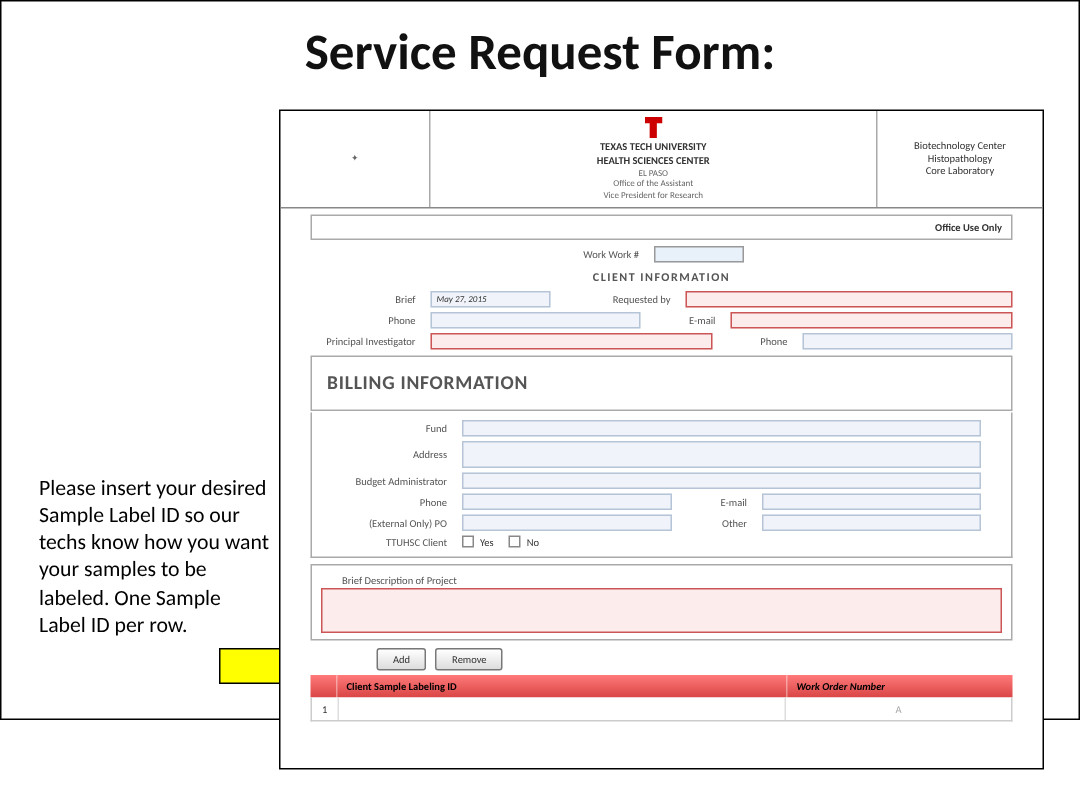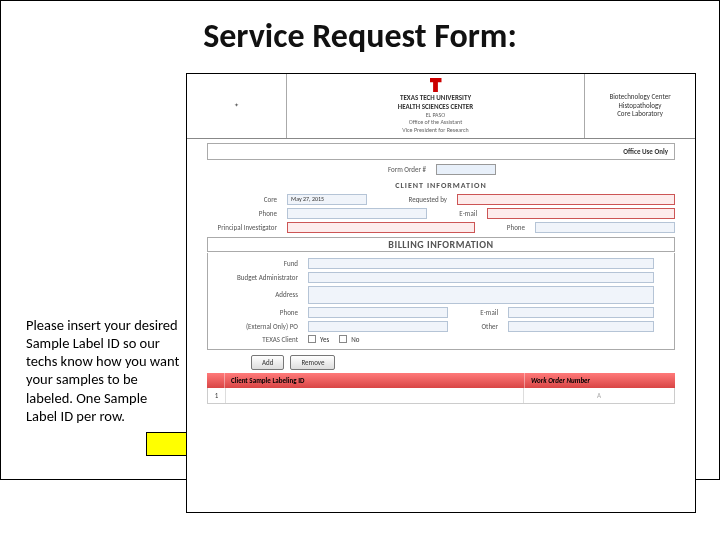--- a/index.html
+++ b/index.html
@@ -141,30 +141,31 @@
     color: #555;
     text-align: right;
     min-width: 70px;
   }
   .lbl.sm { min-width: 40px; }
   .fld {
     height: 11px;
     border: 1px solid #b5c4d6;
     background: #f0f4fa;
     flex: 1;
+    font-style: italic;
   }
   .fld.req { border: 1px solid #c55; background: #fdecec; }
   .fld.date { flex: 0 0 80px; }
   .fld.med { flex: 0 0 140px; }
   .billing-title, .client-title {
     margin: 3px 20px 1px;
     border: 1px solid #aaa;
-    text-align: center;
-    padding: 0;
-    font-size: 10px;
+    text-align: left;
+    padding: 10px;
+    font-size: 13px;
     font-weight: 700;
     letter-spacing: 0.5px;
     color: #555;
   }
   .billing-body, .desc-body {
     margin: 0 20px;
     border: 1px solid #aaa;
     border-top: none;
     padding: 3px 0 4px;
   }
@@ -254,28 +255,28 @@
           <div>Biotechnology Center</div>
           <div>Histopathology</div>
           <div>Core Laboratory</div>
         </div>
       </div>
 
       <div class="office-use">
         <div style="flex:1;text-align:right;font-weight:600">Office Use Only</div>
       </div>
       <div class="row" style="justify-content:center;">
-        <span class="lbl sm">Form Order #</span>
+        <span class="lbl sm">Work Work #</span>
         <div class="wo-field"></div>
       </div>
 
       <div class="section-title">CLIENT INFORMATION</div>
 
       <div class="row">
-        <span class="lbl">Core</span>
+        <span class="lbl">Brief</span>
         <div class="fld date" style="display:flex;align-items:center;padding:0 3px;font-size:6px;">May 27, 2015</div>
         <span class="lbl">Requested by</span>
         <div class="fld req"></div>
       </div>
       <div class="row">
         <span class="lbl">Phone</span>
         <div class="fld med"></div>
         <span class="lbl sm">E-mail</span>
         <div class="fld req"></div>
       </div>
@@ -286,52 +287,59 @@
         <div class="fld med"></div>
       </div>
 
       <div class="billing-title">BILLING INFORMATION</div>
       <div class="billing-body">
         <div class="row">
           <span class="lbl">Fund</span>
           <div class="fld"></div>
         </div>
         <div class="row">
+          <span class="lbl">Address</span>
+          <div class="fld" style="height:18px"></div>
+        </div>
+        <div class="row">
           <span class="lbl">Budget Administrator</span>
           <div class="fld"></div>
-        </div>
-        <div class="row">
-          <span class="lbl">Address</span>
-          <div class="fld" style="height:18px"></div>
         </div>
         <div class="row">
           <span class="lbl">Phone</span>
           <div class="fld med"></div>
           <span class="lbl sm">E-mail</span>
           <div class="fld"></div>
         </div>
         <div class="row">
           <span class="lbl">(External Only) PO</span>
           <div class="fld med"></div>
           <span class="lbl sm">Other</span>
           <div class="fld"></div>
         </div>
         <div class="row">
-          <span class="lbl">TEXAS Client</span>
+          <span class="lbl">TTUHSC Client</span>
           <div class="yn">
               <div class="ck"></div>
               <span>Yes</span>
             </div>
           <div class="yn">
               <div class="ck"></div>
               <span>No</span>
             </div>
         </div>
       </div>
 
+      <div class="billing-body" style="border-top:1px solid #aaa;margin-top:4px;">
+        <div class="row">
+          <span class="lbl" style="min-width:70px">Brief Description of Project</span>
+          <div style="flex:1"></div>
+        </div>
+        <div class="desc-area"></div>
+      </div>
 
       <div class="btns">
         <div class="btn">Add</div>
         <div class="btn">Remove</div>
       </div>
 
       <div class="table-hdr">
         <div class="th-num"></div>
         <div class="th-label">Client Sample Labeling ID</div>
         <div class="th-wo">Work Order Number</div>

